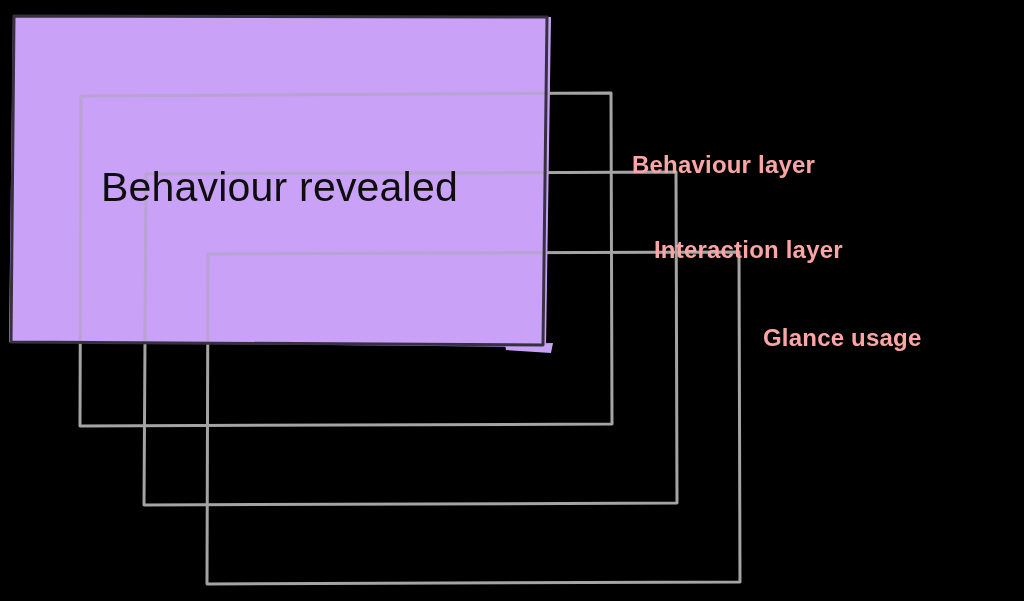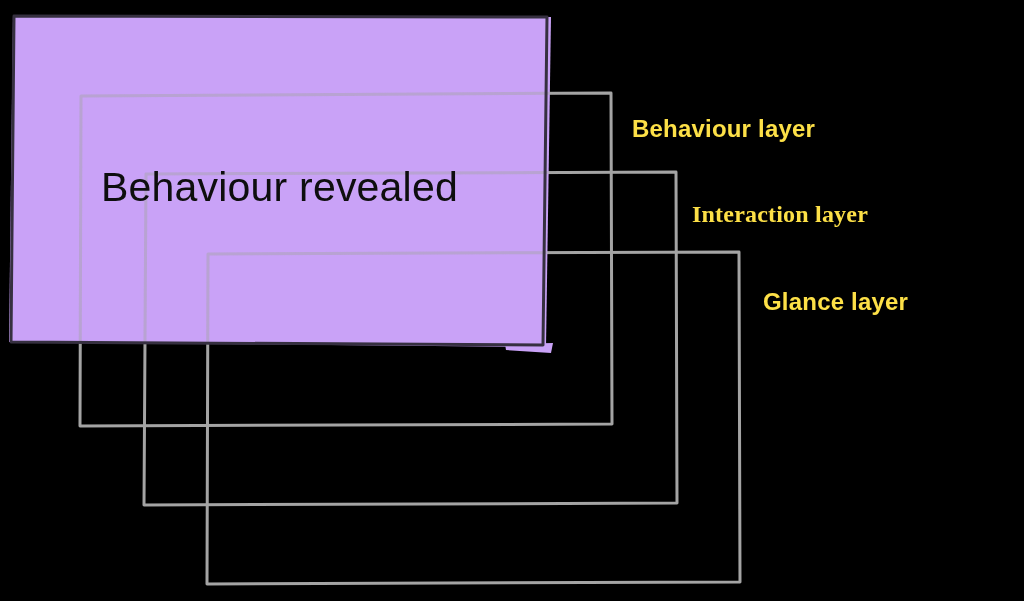--- a/index.html
+++ b/index.html
@@ -35,29 +35,30 @@
     box-sizing: border-box;
     color: #0e0e0e;
     font-size: 41px;
     line-height: 52px;
     font-weight: 400;
     text-align: center;
     letter-spacing: 0.2px;
   }
   .layer-label {
     position: absolute;
-    color: #fde047;
+    color: #fca5a5;
     font-size: 24px;
     line-height: 32px;
     font-weight: 700;
     white-space: nowrap;
     letter-spacing: 0.2px;
+    margin-top: 36px;
   }
   .layer-label.l1 { left: 632px; top: 113px; }
-  .layer-label.l2 { left: 692px; top: 198px; font-family: Liberation Serif, serif; }
+  .layer-label.l2 { left: 654px; top: 198px; }
   .layer-label.l3 { left: 763px; top: 286px; }
 </style>
 </head>
 <body>
 
 <div class="stage">
 
   <svg width="1024" height="601" viewBox="0 0 1024 601">
     <defs>
       <clipPath id="cardClip">
@@ -82,15 +83,15 @@
 
     <path d="M14,16 L547,17 L543,345 L11,342 Z" fill="none" stroke-width="3" stroke-linejoin="round" stroke="#363040"></path>
   </svg>
 
   <div class="card-text">
     <div>Behaviour revealed</div>
   </div>
 
   <div class="layer-label l1">Behaviour layer</div>
   <div class="layer-label l2">Interaction layer</div>
-  <div class="layer-label l3">Glance layer</div>
+  <div class="layer-label l3">Glance usage</div>
 
 </div>
 
 </body></html>

